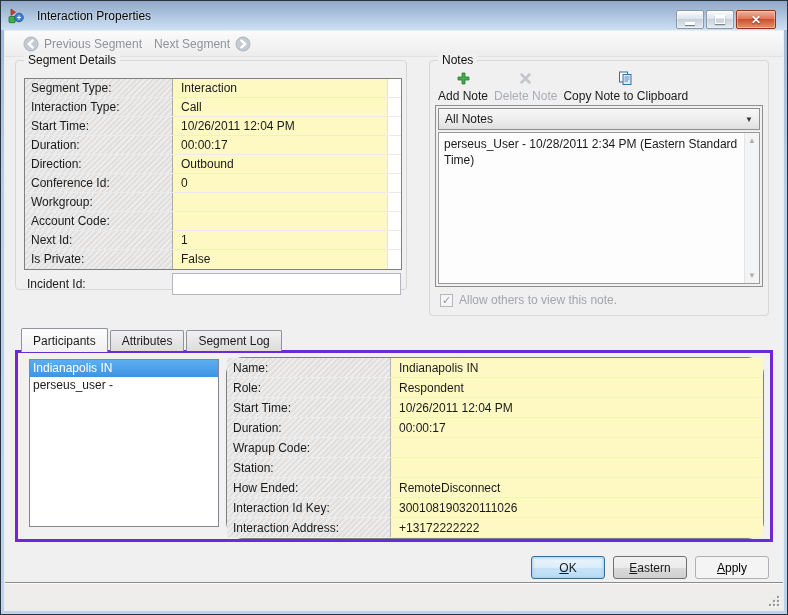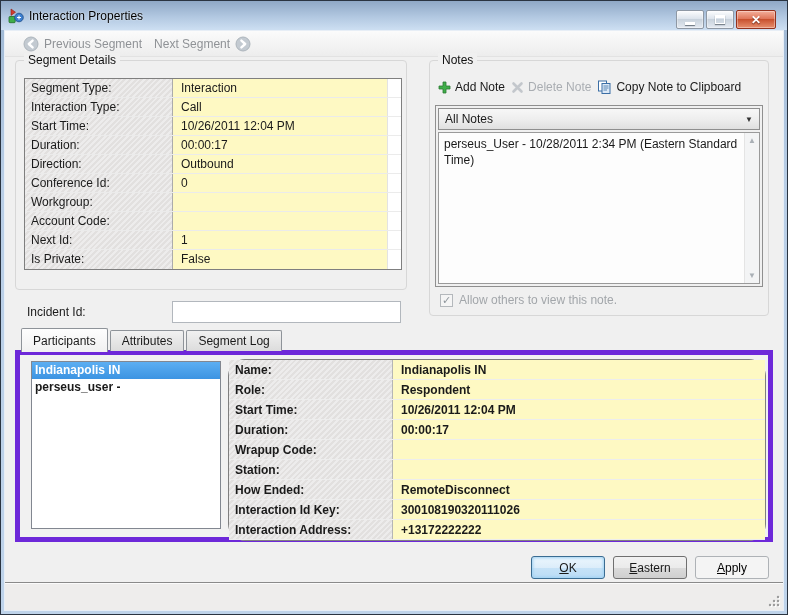--- a/index.html
+++ b/index.html
@@ -4,21 +4,21 @@
 <style>
   * { box-sizing: border-box; margin: 0; padding: 0; }
   html,body { width:788px; height:615px; overflow:hidden; }
   body { font-family:"Liberation Sans", sans-serif; font-size:12px; color:#1a1a1a; background:#fff; position:relative; }
 
   
   .window { position:absolute; inset:0; border:1px solid #2a3441;
             background:linear-gradient(180deg,#9db6d2,#b9cee6 30%,#bed3ea); }
   .titlebar { position:absolute; top:0; left:0; right:0; height:29px;
               background:linear-gradient(180deg,#8fa8c6,#b2c8e1 55%,#cddff2);
-              display:flex; align-items:center; padding-left:7px; gap:5px; }
+              display:flex; align-items:center; padding-left:7px; gap:13px; }
   .title-text { color:#000; text-shadow:0 0 2px rgba(255,255,255,.8); }
   .caption-buttons { position:absolute; right:11px; top:9px; display:flex; gap:2px; }
   .cap-btn { width:28px; height:19px; border:1px solid #8e98a4; border-radius:2px;
              background:linear-gradient(180deg,#fcfdfe,#dde4ec 45%,#c8d2dc 50%,#e4eaf1);
              display:flex; align-items:center; justify-content:center; box-shadow:0 0 0 1px rgba(255,255,255,.35) inset; }
   .cap-btn.close { width:40px; border-color:#93311d;
              background:linear-gradient(180deg,#f4b09c,#e0765a 45%,#c8512f 50%,#e8906f); }
   .glyph-min { width:10px; height:3px; background:#fff; box-shadow:0 1px 1px rgba(60,70,80,.7); margin-top:8px; }
   .glyph-max { width:10px; height:9px; border:1px solid #fff; border-top:3px solid #fff; box-shadow:0 1px 1px rgba(60,70,80,.6); }
   .glyph-close { color:#fff; font-size:12px; font-weight:bold; text-shadow:0 1px 1px rgba(80,20,10,.8); line-height:1; }
@@ -44,29 +44,29 @@
   .drow { display:flex; }
   .dlabel { background:repeating-linear-gradient(135deg,#edecec 0 2px,#e2e0df 2px 4px);
             border-right:1px solid #ababab; padding:2px 0 0 6px; overflow:hidden; white-space:nowrap; }
   .dvalue { flex:1; padding:2px 0 0 8px; background:#fef9c3; overflow:hidden; white-space:nowrap; }
   .stable { left:8px; top:17px; width:378px; }
   .stable .drow { height:19px; border-bottom:1px solid #ebebeb; }
   .stable .drow:last-child { border-bottom:none; }
   .stable .dlabel { width:148px; }
   .stable .dextra { width:14px; border-left:1px solid #e3e3e3; background:#fff; }
 
-  .incident-row { position:absolute; left:11px; top:211px; right:5px; height:24px; display:flex; align-items:center;margin-top:28px; }
+  .incident-row { position:absolute; left:11px; top:211px; right:5px; height:24px; display:flex; align-items:center; }
   .incident-label { width:146px; }
   .incident-input { width:230px; height:22px; border:1px solid #b2b7bd; background:#fff; padding:0 4px;
                     font:12px "Liberation Sans",sans-serif; }
 
   
   .notes-toolbar { position:absolute; top:16px; left:8px; right:4px; height:20px;
                    display:flex; align-items:center; gap:6px; }
-  .note-btn { display:flex; align-items:center; gap:4px; cursor:default; white-space:nowrap; }
+  .note-btn { display:flex; align-items:center; gap:4px; cursor:default; white-space:nowrap;flex-direction:column; }
   .note-btn.disabled { color:#a9adb2; }
   .notes-container { position:absolute; left:5px; top:44px; width:328px; height:182px;
                      border:1px solid #8f8f8f; background:#f0f0f0; padding:2px; }
   .combo { height:22px; border:1px solid #8f8f8f; background:linear-gradient(180deg,#f7f7f7,#ececec 60%,#e0e0e0);
            display:flex; align-items:center; padding:0 6px; margin-bottom:2px; }
   .combo-text { flex:1; }
   .combo-arrow { font-size:8px; color:#333; }
   .note-area { position:relative; height:152px; border:1px solid #9a9a9a; background:#fdfdfd; display:flex; }
   .note-text { flex:1; padding:3px 5px; line-height:1.35; color:#1a1a1a; }
   .vscroll { width:15px; background:#f3f4f5; border-left:1px solid #e4e4e4; position:relative; }
@@ -76,21 +76,21 @@
   .allow-row { position:absolute; left:10px; top:232px; display:flex; align-items:center; gap:6px; color:#a2a6aa; }
   .checkbox { width:13px; height:13px; border:1px solid #b4b8bc; background:#f5f5f5;
               display:flex; align-items:center; justify-content:center; color:#8f969c; font-size:11px; line-height:1; }
 
   
   .tabs { position:absolute; left:16px; top:297px; height:23px; display:flex; align-items:flex-end; z-index:3; }
   .tab { height:21px; padding:3px 11px 0; margin-right:2px; border:1px solid #8e9399; border-bottom:none;
          border-radius:2px 2px 0 0; background:linear-gradient(180deg,#f1f1f1,#dcdcdc); white-space:nowrap; cursor:default; }
   .tab.active { height:24px; padding-top:5px; background:linear-gradient(180deg,#fdfdfd,#f1f1f1); margin-bottom:-1px; }
 
-  .panel { position:absolute; left:10px; top:319px; width:758px; height:192px; border:5px solid #6d28d9; background:#f1f1f1; z-index:2;font-weight:bold; }
+  .panel { position:absolute; left:10px; top:319px; width:758px; height:192px; border:3px solid #6d28d9; background:#f1f1f1; z-index:2; }
   .plist { position:absolute; left:11px; top:6px; width:190px; height:168px; border:1px solid #828790; background:#fff; overflow:hidden; }
   .plist-item { height:17px; padding:1px 3px 0; white-space:nowrap; }
   .plist-item.selected { background:linear-gradient(180deg,#5caef2,#3c94e2); color:#fff; }
 
   .ptable { left:208px; top:4px; width:538px; height:182px;border-radius:17px; }
   .ptable .drow { height:20px; border-bottom:1px solid #ededed; }
   .ptable .dlabel { width:164px; border-right:1px solid #b5b5b5; padding-top:3px; }
   .ptable .dvalue { padding-top:3px; }
 
   

